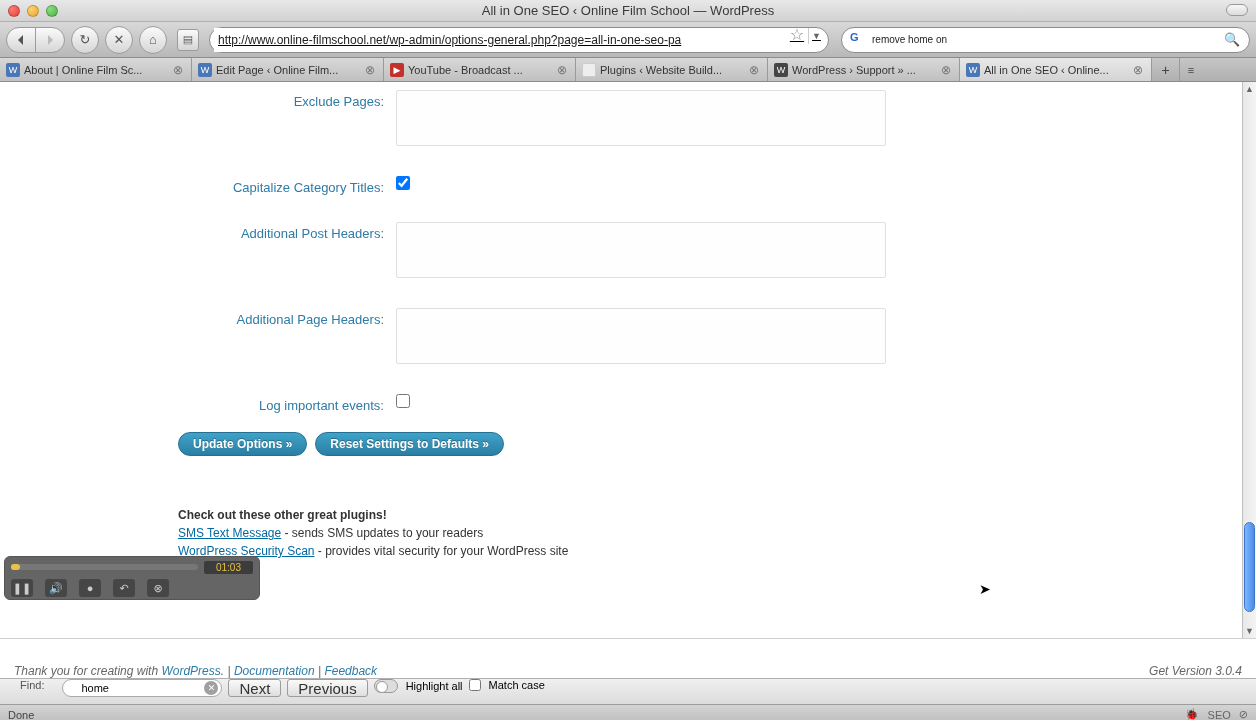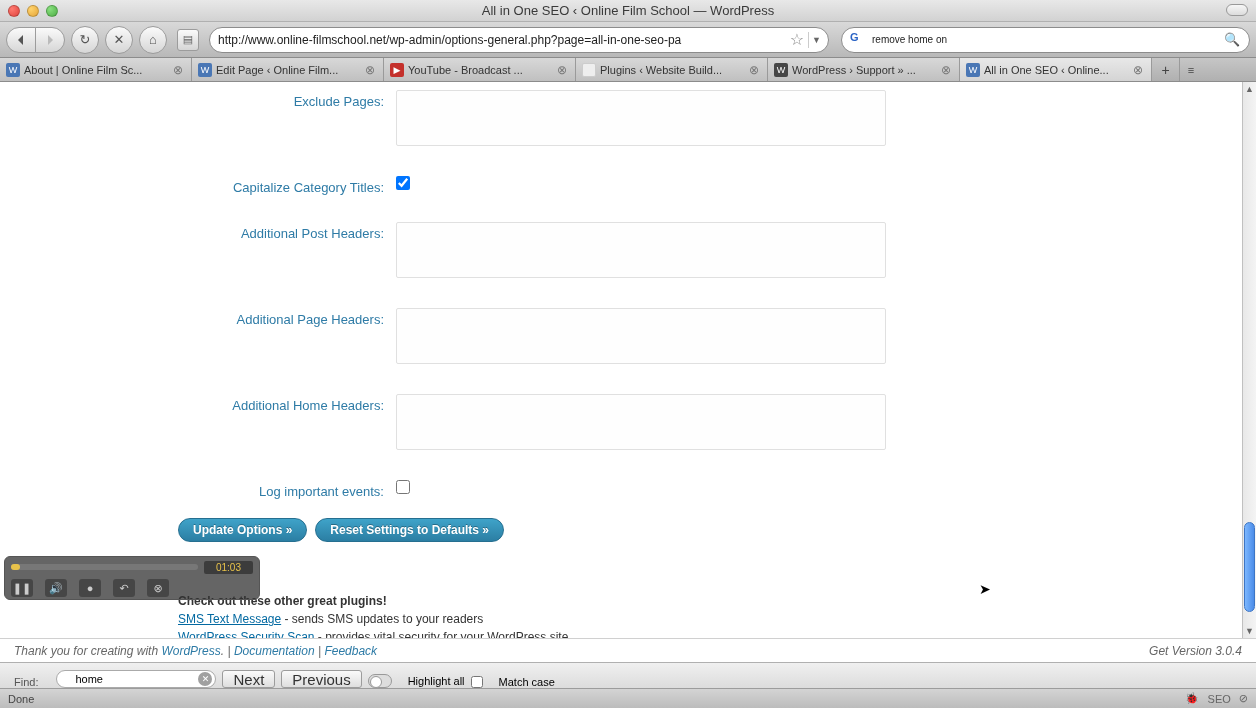--- a/index.html
+++ b/index.html
@@ -13,21 +13,21 @@
 .green { background: radial-gradient(circle at 30% 30%, #88e07e, #4fae46); }
 .title-text { position: absolute; left: 0; right: 0; text-align: center; font-size: 13px; color: #3a3a3a; pointer-events: none; }
 .pill-btn { position: absolute; right: 8px; top: 4px; width: 22px; height: 12px; border: 1px solid #999; border-radius: 6px; background: linear-gradient(#f7f7f7,#dcdcdc); }
 
 .toolbar { height: 36px; background: linear-gradient(#d9d9d9,#b8b8b8); display: flex; align-items: center; padding: 0 6px; gap: 6px; border-bottom: 1px solid #8c8c8c; }
 .nav-group { display: flex; }
 .nav-btn { width: 30px; height: 26px; background: linear-gradient(#fafafa,#d6d6d6); border: 1px solid #9c9c9c; display: flex; align-items: center; justify-content: center; color: #555; }
 .nav-btn:first-child { border-radius: 13px 0 0 13px; }
 .nav-btn:last-child { border-radius: 0 13px 13px 0; margin-left: -1px; }
 .circle-btn { width: 28px; height: 28px; border-radius: 50%; background: linear-gradient(#fafafa,#d6d6d6); border: 1px solid #9c9c9c; display: flex; align-items: center; justify-content: center; color: #555; font-size: 13px; }
-.url-bar { flex: 0 0 620px; height: 26px; background: #fff; border: 1px solid #8c8c8c; border-radius: 13px; display: flex; align-items: center; padding: 0 4px; margin-left: 4px; }
+.url-bar { flex: 0 0 620px; height: 26px; background: #fff; border: 1px solid #8c8c8c; border-radius: 13px; display: flex; padding: 0 4px; margin-left: 4px; text-decoration: underline; }
 .url-txt { flex: 1; font-size: 12px; border: none; outline: none; padding: 0 4px; color: #222; }
 .bookmark-ctrl { width: 14px; height: 14px; display: flex; align-items: center; justify-content: center; color: #888; }
 .dd { width: 16px; height: 16px; display: flex; align-items: center; justify-content: center; color: #666; font-size: 9px; border-left: 1px solid #ccc; margin-left: 4px; }
 .safari-icon { width: 22px; height: 22px; border: 1px solid #9c9c9c; border-radius: 3px; background: linear-gradient(#fafafa,#d6d6d6); display: flex; align-items: center; justify-content: center; font-size: 11px; color: #666; margin-left: 4px; }
 .search-bar { flex: 1; height: 26px; background: #fff; border: 1px solid #8c8c8c; border-radius: 13px; display: flex; align-items: center; padding: 0 8px; margin-left: 6px; }
 .g-icon { width: 18px; height: 18px; font-size: 11px; font-weight: bold; color: #2a63c5; }
 .search-txt { flex: 1; font-size: 10px; border: none; outline: none; padding: 0 4px; color: #222; }
 .mag { color: #888; font-size: 13px; }
 
 .tab-strip { height: 24px; background: linear-gradient(#c6c6c6,#b0b0b0); display: flex; align-items: stretch; border-bottom: 1px solid #8c8c8c; }
@@ -46,36 +46,36 @@
 .form-label a { color: #2e7ba6; text-decoration: none; font-size: 13px; }
 .form-ctrl { padding-top: 8px; }
 .chk { width: 14px; height: 14px; }
 .ta { width: 490px; height: 56px; border: 1px solid #e0e0e0; border-radius: 2px; background: #fefefe; resize: none; }
 .btn-row { margin: 14px 0 12px 178px; display: flex; gap: 8px; }
 .wp-btn { background: linear-gradient(#3fa3c9,#2b7ea3); color: #fff; border: 1px solid #266f90; border-radius: 12px; padding: 4px 14px; font-size: 12px; font-weight: bold; cursor: pointer; text-shadow: 0 -1px 0 rgba(0,0,0,.3); }
 .promo { margin: 50px 0 0 178px; font-size: 12px; color: #333; line-height: 1.5; }
 .promo strong { font-weight: bold; }
 .promo a { color: #0369a1; text-decoration: underline; }
 
-.wp-footer { height: 24px; border-top: 1px solid #d0d0d0; display: flex; align-items: center; padding: 0 14px; font-size: 12px; color: #666; font-style: italic; justify-content: space-between; }
+.wp-footer { height: 40px; border-top: 1px solid #d0d0d0; display: flex; align-items: flex-end; padding: 0 14px; font-size: 12px; color: #666; font-style: italic; justify-content: space-between; }
 .wp-footer a { color: #2e7ba6; text-decoration: none; }
 .wp-footer .ver { font-style: italic; }
 
 .scrollbar { position: absolute; right: 0; top: 0; bottom: 0; width: 14px; background: linear-gradient(to right,#e8e8e8,#f4f4f4); border-left: 1px solid #c0c0c0; }
 .sb-up, .sb-down { height: 14px; display: flex; align-items: center; justify-content: center; font-size: 9px; color: #666; }
 .sb-thumb { position: absolute; right: 1px; width: 11px; background: linear-gradient(to right,#7cb7ff,#4b8ce8); border: 1px solid #3d75c4; border-radius: 6px; }
 
-.findbar { height: 26px; background: linear-gradient(#f0f0f0,#dcdcdc); border-top: 1px solid #b0b0b0; display: flex; align-items: flex-end; padding: 0 14px; gap: 6px; font-size: 11px; }
+.findbar { height: 26px; background: linear-gradient(#f0f0f0,#dcdcdc); border-top: 1px solid #b0b0b0; display: flex; align-items: flex-start; padding: 0 20px; gap: 6px; font-size: 11px; }
 .find-label { color: #555; }
 .find-input { width: 160px; height: 18px; border: 1px solid #aaa; border-radius: 9px; padding: 0 18px 0 18px; font-size: 11px; background: #fff; position: relative; }
 .find-wrap { position: relative; margin-left: 12px; }
 .find-mag { position: absolute; left: 6px; top: 2px; color: #888; font-size: 10px; }
 .find-clear { position: absolute; right: 4px; top: 2px; width: 14px; height: 14px; border-radius: 50%; background: #a0a0a0; color: #fff; font-size: 9px; display: flex; align-items: center; justify-content: center; }
 .fb-btn { height: 18px; padding: 0 10px; background: linear-gradient(#fafafa,#dedede); border: 1px solid #9c9c9c; border-radius: 3px; font-size: 15px; color: #333; }
-.fb-toggle { display: flex; align-items: center; gap: 16px; }
+.fb-toggle { display: flex; align-items: center; gap: 8px; }
 .pill { width: 24px; height: 14px; border: 1px solid #999; border-radius: 7px; background: #ddd; position: relative; }
 .pill::after { content: ""; width: 10px; height: 10px; border-radius: 50%; background: #fff; border: 1px solid #999; position: absolute; top: 1px; left: 1px; }
 .fb-chk { width: 12px; height: 12px; }
 
 .status { height: 20px; background: linear-gradient(#d4d4d4,#bcbcbc); border-top: 1px solid #9c9c9c; display: flex; align-items: center; padding: 0 8px; font-size: 11px; color: #444; justify-content: space-between; }
 .status-right { display: flex; gap: 8px; align-items: center; color: #666; }
 
 .player { position: absolute; left: 4px; bottom: 38px; width: 256px; height: 44px; background: rgba(50,50,50,.75); border: 1px solid #555; border-radius: 6px; display: flex; flex-direction: column; pointer-events: none; }
 .player-top { height: 20px; display: flex; align-items: center; padding: 0 6px; gap: 6px; }
 .prog { flex: 1; height: 6px; background: #777; border-radius: 3px; position: relative; }
@@ -179,24 +179,20 @@
     <div class="form-row">
       <div class="form-label"><a href="#">Additional Post Headers:</a></div>
       <div class="form-ctrl"><textarea class="ta" style=""></textarea></div>
     </div>
 
     <div class="form-row">
       <div class="form-label"><a href="#">Additional Page Headers:</a></div>
       <div class="form-ctrl"><textarea class="ta" style=""></textarea></div>
     </div>
 
-    <div class="form-row">
-      <div class="form-label"><a href="#">Additional Home Headers:</a></div>
-      <div class="form-ctrl"><textarea class="ta" style=""></textarea></div>
-    </div>
 
     <div class="form-row">
       <div class="form-label"><a href="#">Log important events:</a></div>
       <div class="form-ctrl"><input type="checkbox" class="chk" style=""></div>
     </div>
 
     <div class="btn-row">
       <button class="wp-btn">Update Options »</button>
       <button class="wp-btn">Reset Settings to Defaults »</button>
     </div>

